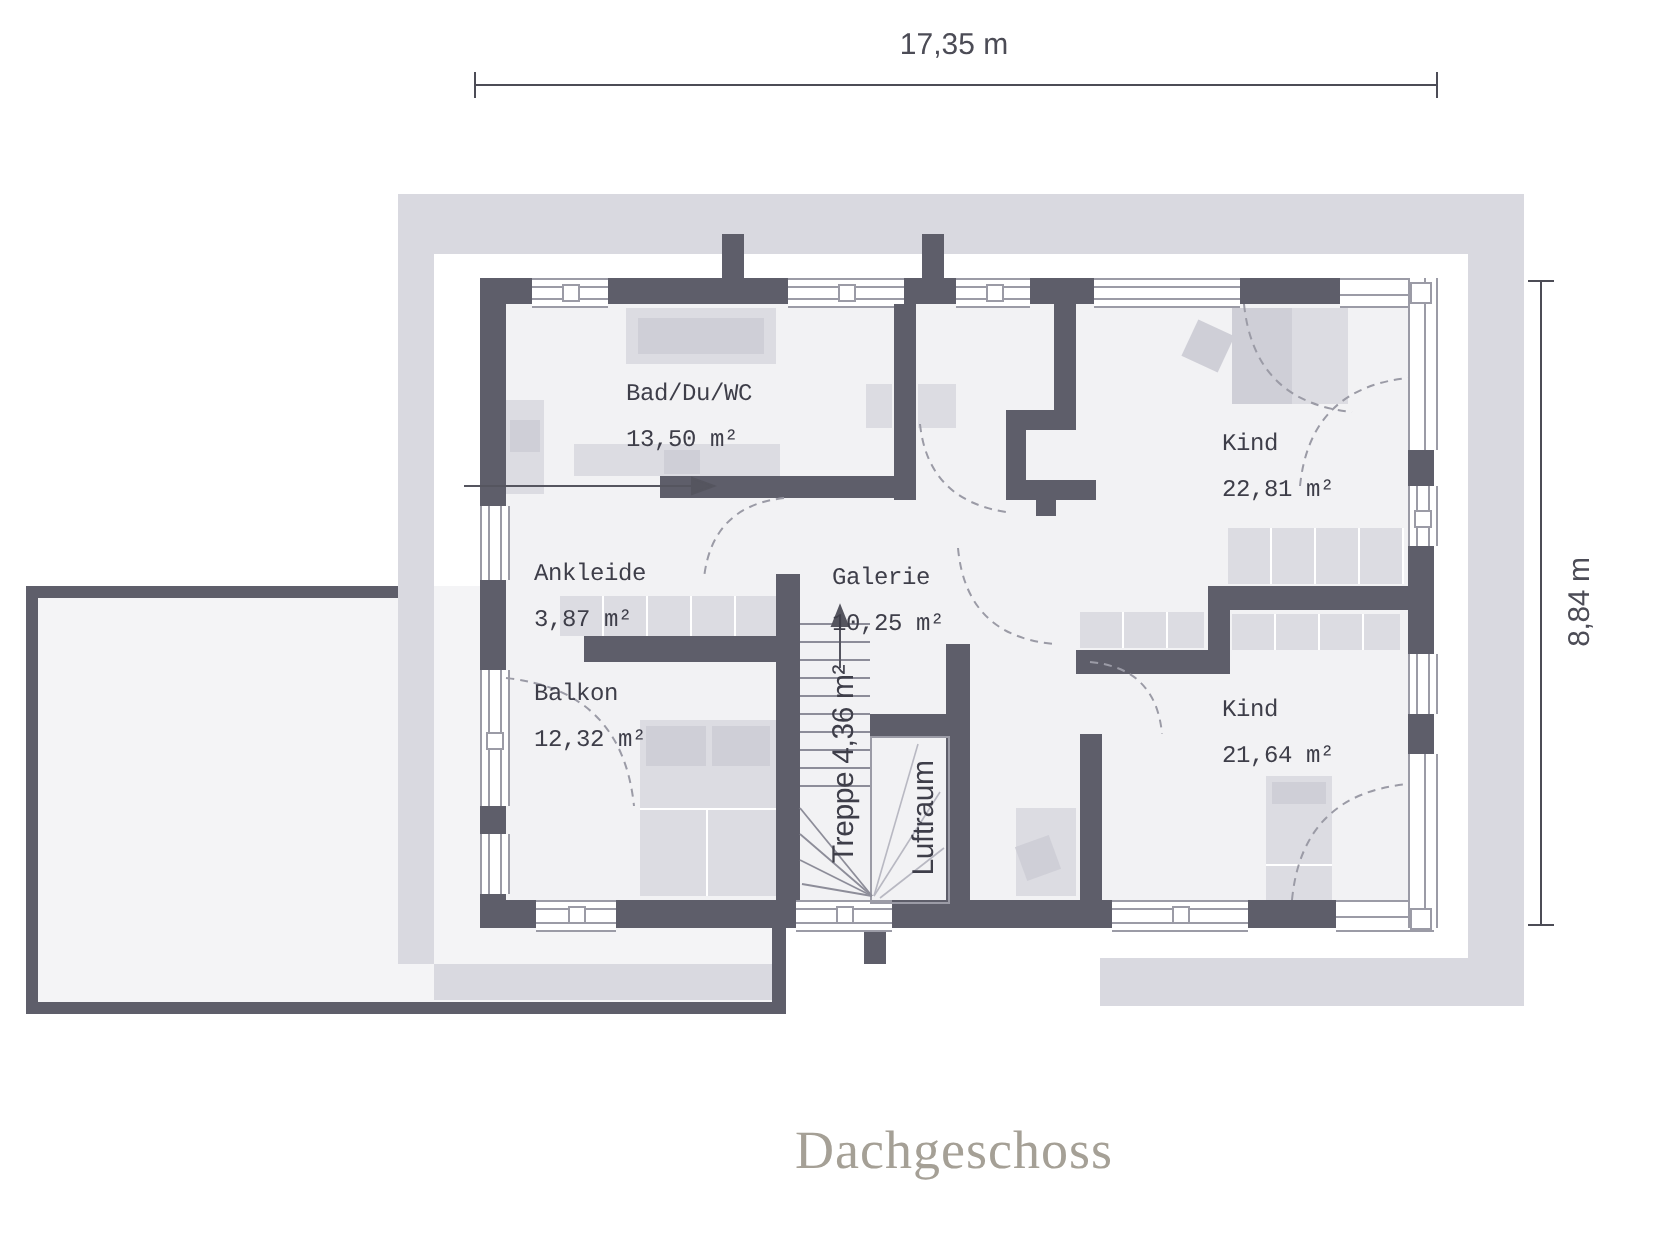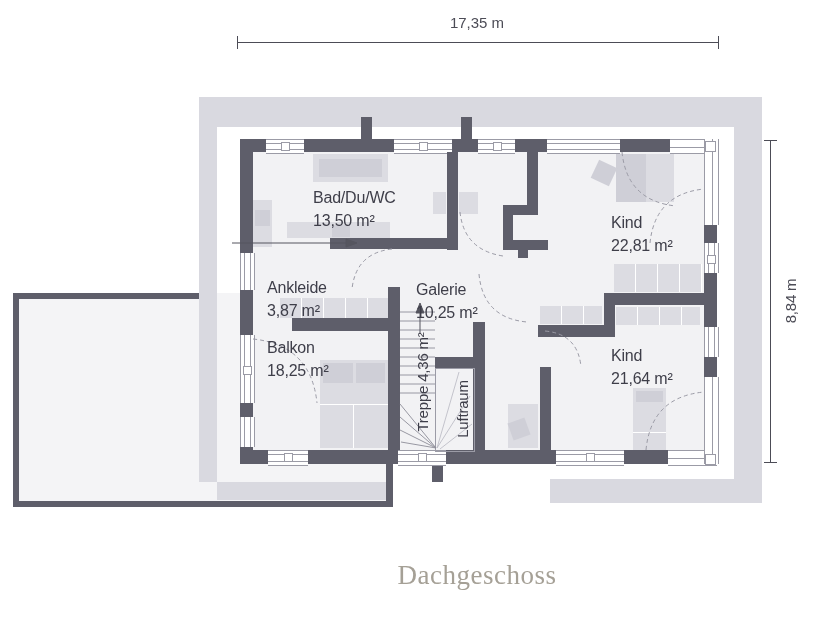--- a/index.html
+++ b/index.html
@@ -21,21 +21,21 @@
   .winv{position:absolute;background:#fff;border-left:1px solid var(--windowLine);border-right:1px solid var(--windowLine);}
   .winv::before{content:"";position:absolute;top:0;bottom:0;left:3px;border-left:1px solid var(--windowLine);}
   .winv::after{content:"";position:absolute;top:0;bottom:0;right:3px;border-right:1px solid var(--windowLine);}
   .glh{position:absolute;background:#fff;border-top:1px solid var(--windowLine);border-bottom:1px solid var(--windowLine);}
   .glh::before{content:"";position:absolute;left:0;right:0;top:50%;border-top:1px solid var(--windowLine);}
   .glv{position:absolute;background:#fff;border-left:1px solid var(--windowLine);border-right:1px solid var(--windowLine);}
   .glv::before{content:"";position:absolute;top:0;bottom:0;left:50%;border-left:1px solid var(--windowLine);}
   .mul{position:absolute;width:7px;height:7px;background:#fff;border:1px solid var(--windowLine);}
   .cm{position:absolute;width:9px;height:9px;background:#fff;border:1px solid var(--windowLine);}
   .thin{position:absolute;border:1px solid var(--windowLine);background:transparent;}
-  .rlabel{position:absolute;font-size:16px;line-height:23px;color:var(--label);letter-spacing:-0.2px;white-space:nowrap;}
+  .rlabel{position:absolute;font-size:12px;line-height:23px;color:var(--label);letter-spacing:-0.2px;white-space:nowrap;font-family:Liberation Mono, monospace;}
   .rotlabel{position:absolute;font-size:15px;color:var(--label);letter-spacing:-0.2px;white-space:nowrap;
             transform:translate(-50%,-50%) rotate(-90deg);}
   .dimtext{position:absolute;font-size:15px;color:var(--dimension);text-align:center;}
   .dimline{position:absolute;background:var(--dimension);}
   .title{position:absolute;font-family:"Liberation Serif","DejaVu Serif",serif;font-size:27px;
          color:var(--title);text-align:center;letter-spacing:0.5px;}
   svg.overlay{position:absolute;left:0;top:0;pointer-events:none;}
 </style>
 </head>
 <body>
@@ -205,21 +205,21 @@
   <div class="rlabel" style="left:267px;top:276px">
     <div>Ankleide</div>
     <div>3,87 m²</div>
   </div>
   <div class="rlabel" style="left:416px;top:278px">
     <div>Galerie</div>
     <div>10,25 m²</div>
   </div>
   <div class="rlabel" style="left:267px;top:336px">
     <div>Balkon</div>
-    <div>18,25 m²</div>
+    <div>12,32 m²</div>
   </div>
   <div class="rlabel" style="left:611px;top:211px">
     <div>Kind</div>
     <div>22,81 m²</div>
   </div>
   <div class="rlabel" style="left:611px;top:344px">
     <div>Kind</div>
     <div>21,64 m²</div>
   </div>
   <div class="rotlabel" style="left:422px;top:382px">Treppe 4,36 m²</div>

